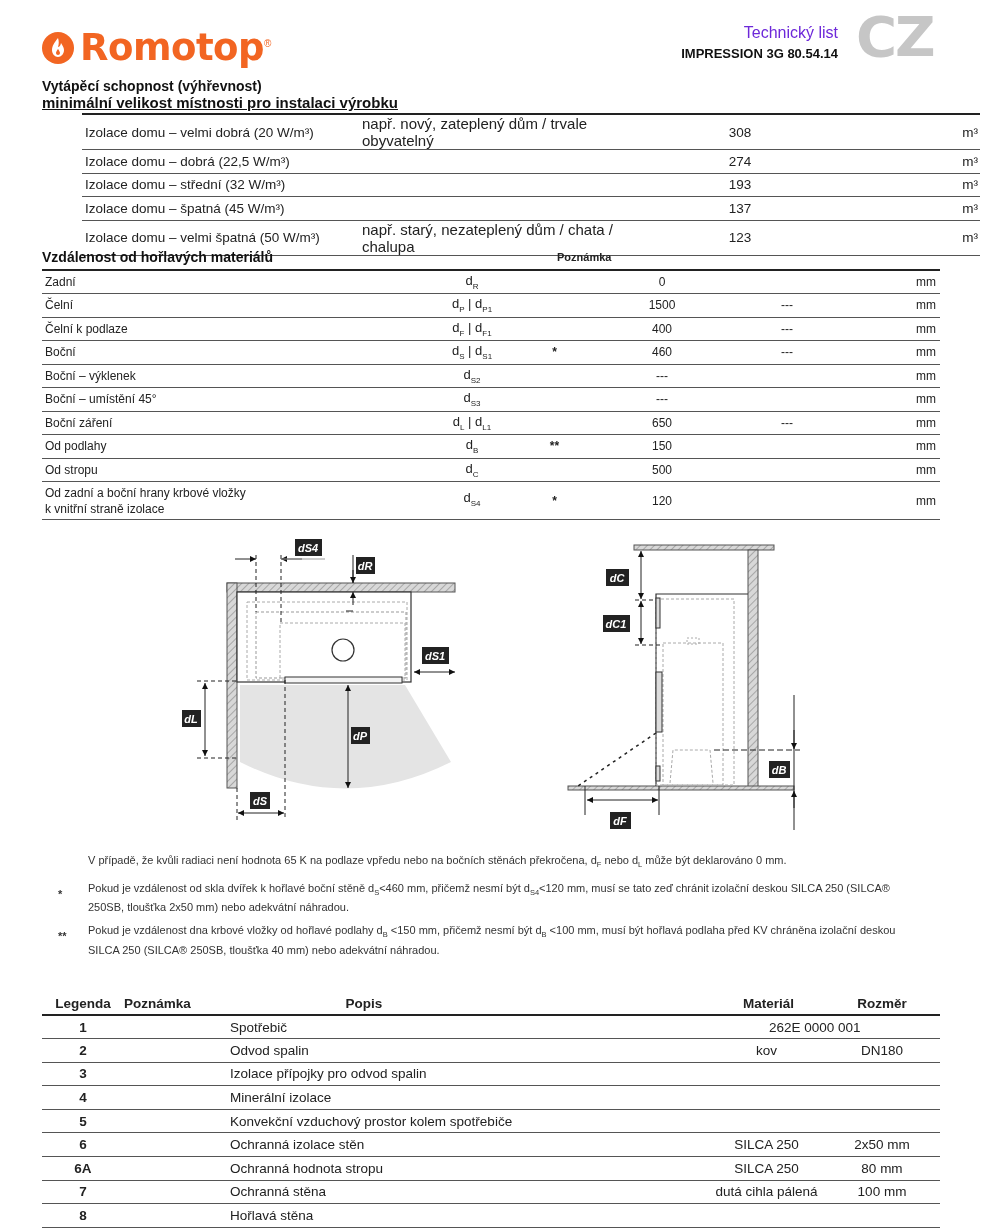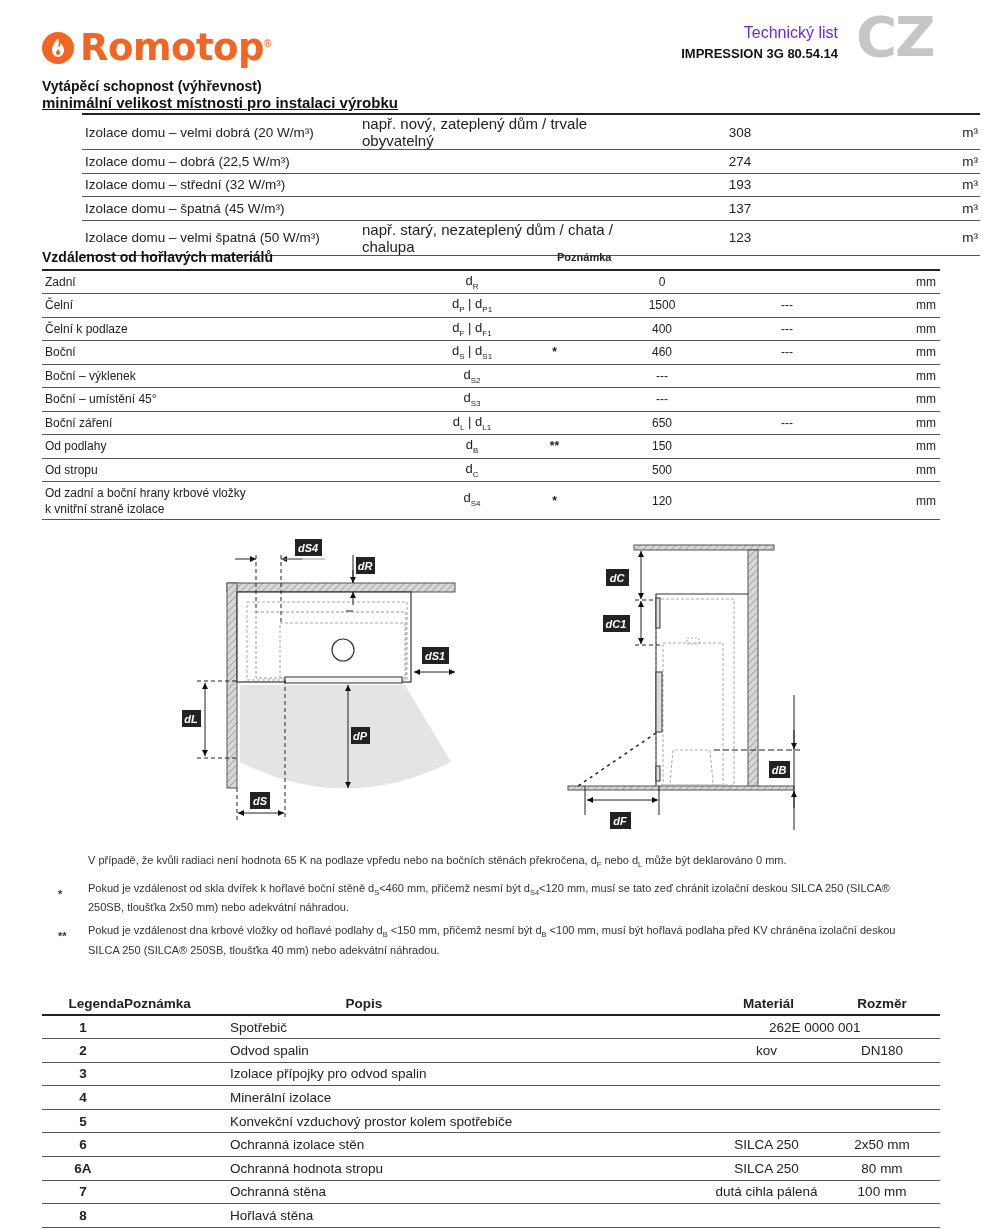--- a/index.html
+++ b/index.html
@@ -343,21 +343,21 @@
 <table class="abs t3">
   <colgroup>
       <col style="width:82px">
       <col style="width:105px">
       <col style="width:420px">
       <col style="width:175px">
       <col>
     </colgroup>
   <thead>
     <tr>
-      <th style="text-align:right">Legenda</th>
+      <th style="text-align:center">Legenda</th>
       <th style="text-align:left">Poznámka</th>
       <th style="text-align:center; padding-right:150px">Popis</th>
       <th style="text-align:right; padding-right:30px">Materiál</th>
       <th style="">Rozměr</th>
     </tr>
   </thead>
   <tbody>
     <tr>
         <td class="num">1</td>
         <td></td>

